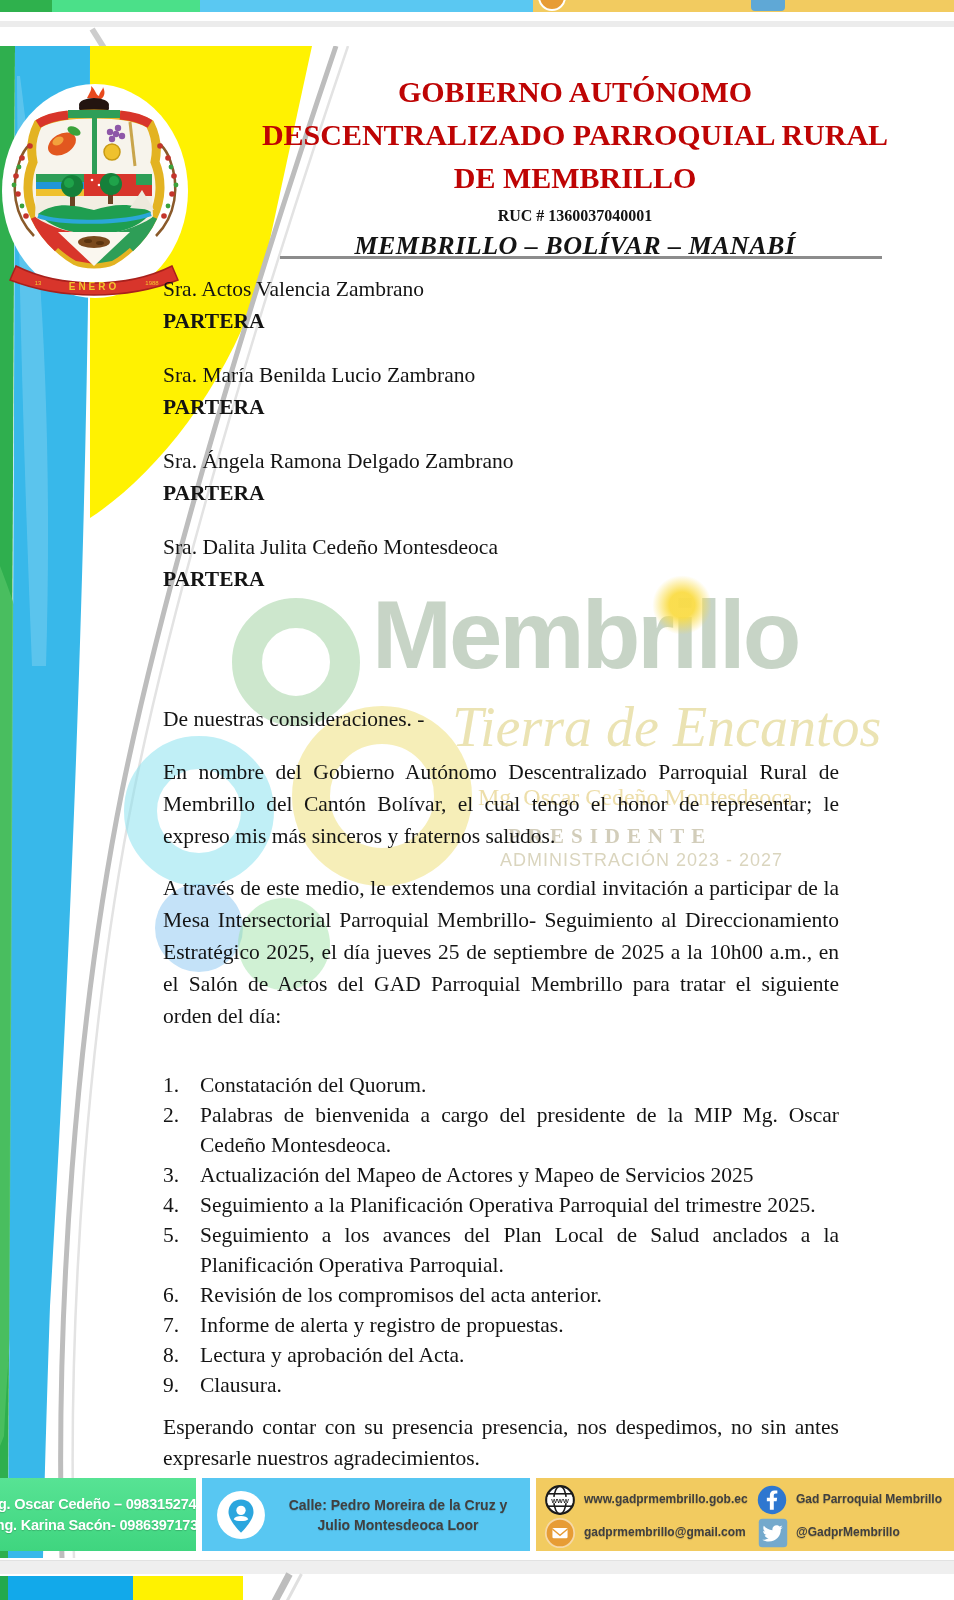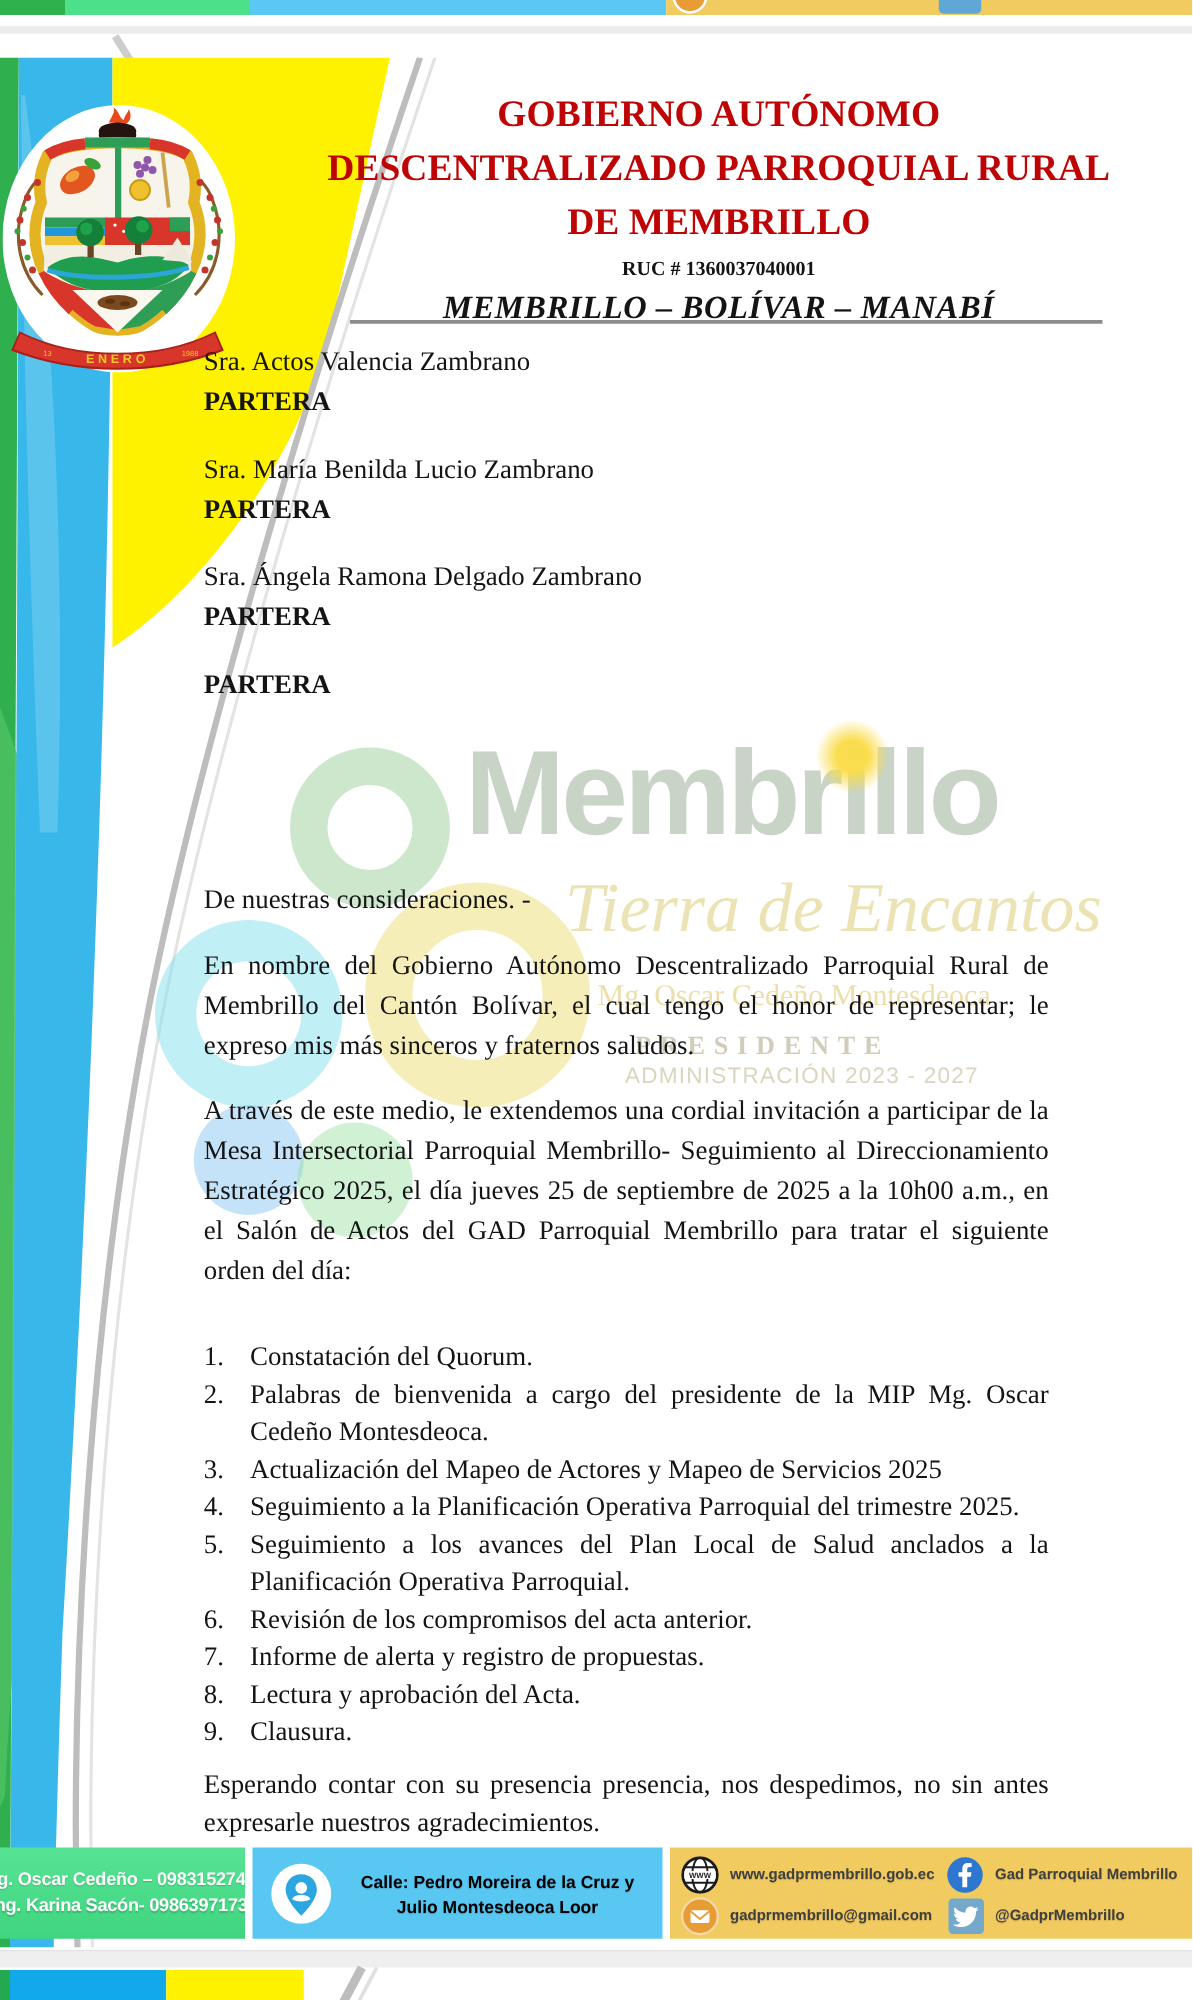--- a/index.html
+++ b/index.html
@@ -72,21 +72,21 @@
   
   .footer-block{position:absolute;top:1478px;height:73px;overflow:hidden;}
   .f-green{left:0;width:196px;background:linear-gradient(180deg,#57E394,#3FD57F);
            display:flex;flex-direction:column;justify-content:center;}
   .f-green .fl{width:218px;margin-left:-14px;text-align:center;font-family:"Liberation Sans",sans-serif;
                font-weight:bold;font-size:14.5px;line-height:21px;color:#fff;letter-spacing:-.2px;
                text-shadow:0 1px 1px rgba(0,0,0,.18);white-space:nowrap;}
   .f-cyan{left:202px;width:328px;background:#58C7F2;display:flex;align-items:center;}
   .f-pin{width:50px;height:50px;margin-left:14px;flex:none;}
   .f-addr{flex:1;text-align:center;font-family:"Liberation Sans",sans-serif;font-weight:bold;
-          font-size:14px;line-height:20px;color:#000000;text-shadow:0 1px 1px rgba(0,0,0,.15);}
+          font-size:14px;line-height:20px;color:#404040;text-shadow:0 1px 1px rgba(0,0,0,.15);}
   .f-yellow{left:536px;width:418px;background:#F2CB60;}
   .fy-icon{position:absolute;width:32px;height:32px;}
   .fy-txt{position:absolute;font-family:"Liberation Sans",sans-serif;font-weight:bold;font-size:12px;
           color:#404040;text-shadow:0 1px 1px rgba(0,0,0,.18);white-space:nowrap;}
   .fy-globe{left:8px;top:6px;}  .fy-web{left:48px;top:14px;}
   .fy-mail{left:8px;top:39px;}  .fy-email{left:48px;top:47px;}
   .fy-fb{left:220px;top:6px;}   .fy-fbt{left:260px;top:14px;}
   .fy-tw{left:221px;top:39px;}  .fy-twt{left:260px;top:47px;}
 
   
@@ -231,20 +231,21 @@
       </div>
       <div class="recip">
         <div class="r-name">Sra. María Benilda Lucio Zambrano</div>
         <div class="r-role">PARTERA</div>
       </div>
       <div class="recip">
         <div class="r-name">Sra. Ángela Ramona Delgado Zambrano</div>
         <div class="r-role">PARTERA</div>
       </div>
       <div class="recip">
+        <div class="r-name">Sra. Dalita Julita Cedeño Montesdeoca</div>
         <div class="r-role">PARTERA</div>
       </div>
     </div>
 
 
   <div class="abs bodycol para p1">En nombre del Gobierno Autónomo Descentralizado Parroquial Rural de Membrillo del Cantón Bolívar, el cual tengo el honor de representar; le expreso mis más sinceros y fraternos saludos.</div>
   <div class="abs bodycol salutation">De nuestras consideraciones. -</div>
   <div class="abs bodycol para p2">A través de este medio, le extendemos una cordial invitación a participar de la Mesa Intersectorial Parroquial Membrillo- Seguimiento al Direccionamiento Estratégico 2025, el día jueves 25 de septiembre de 2025 a la 10h00 a.m., en el Salón de Actos del GAD Parroquial Membrillo para tratar el siguiente orden del día:</div>
   <div class="abs bodycol agenda">
       <div class="ag-item">

